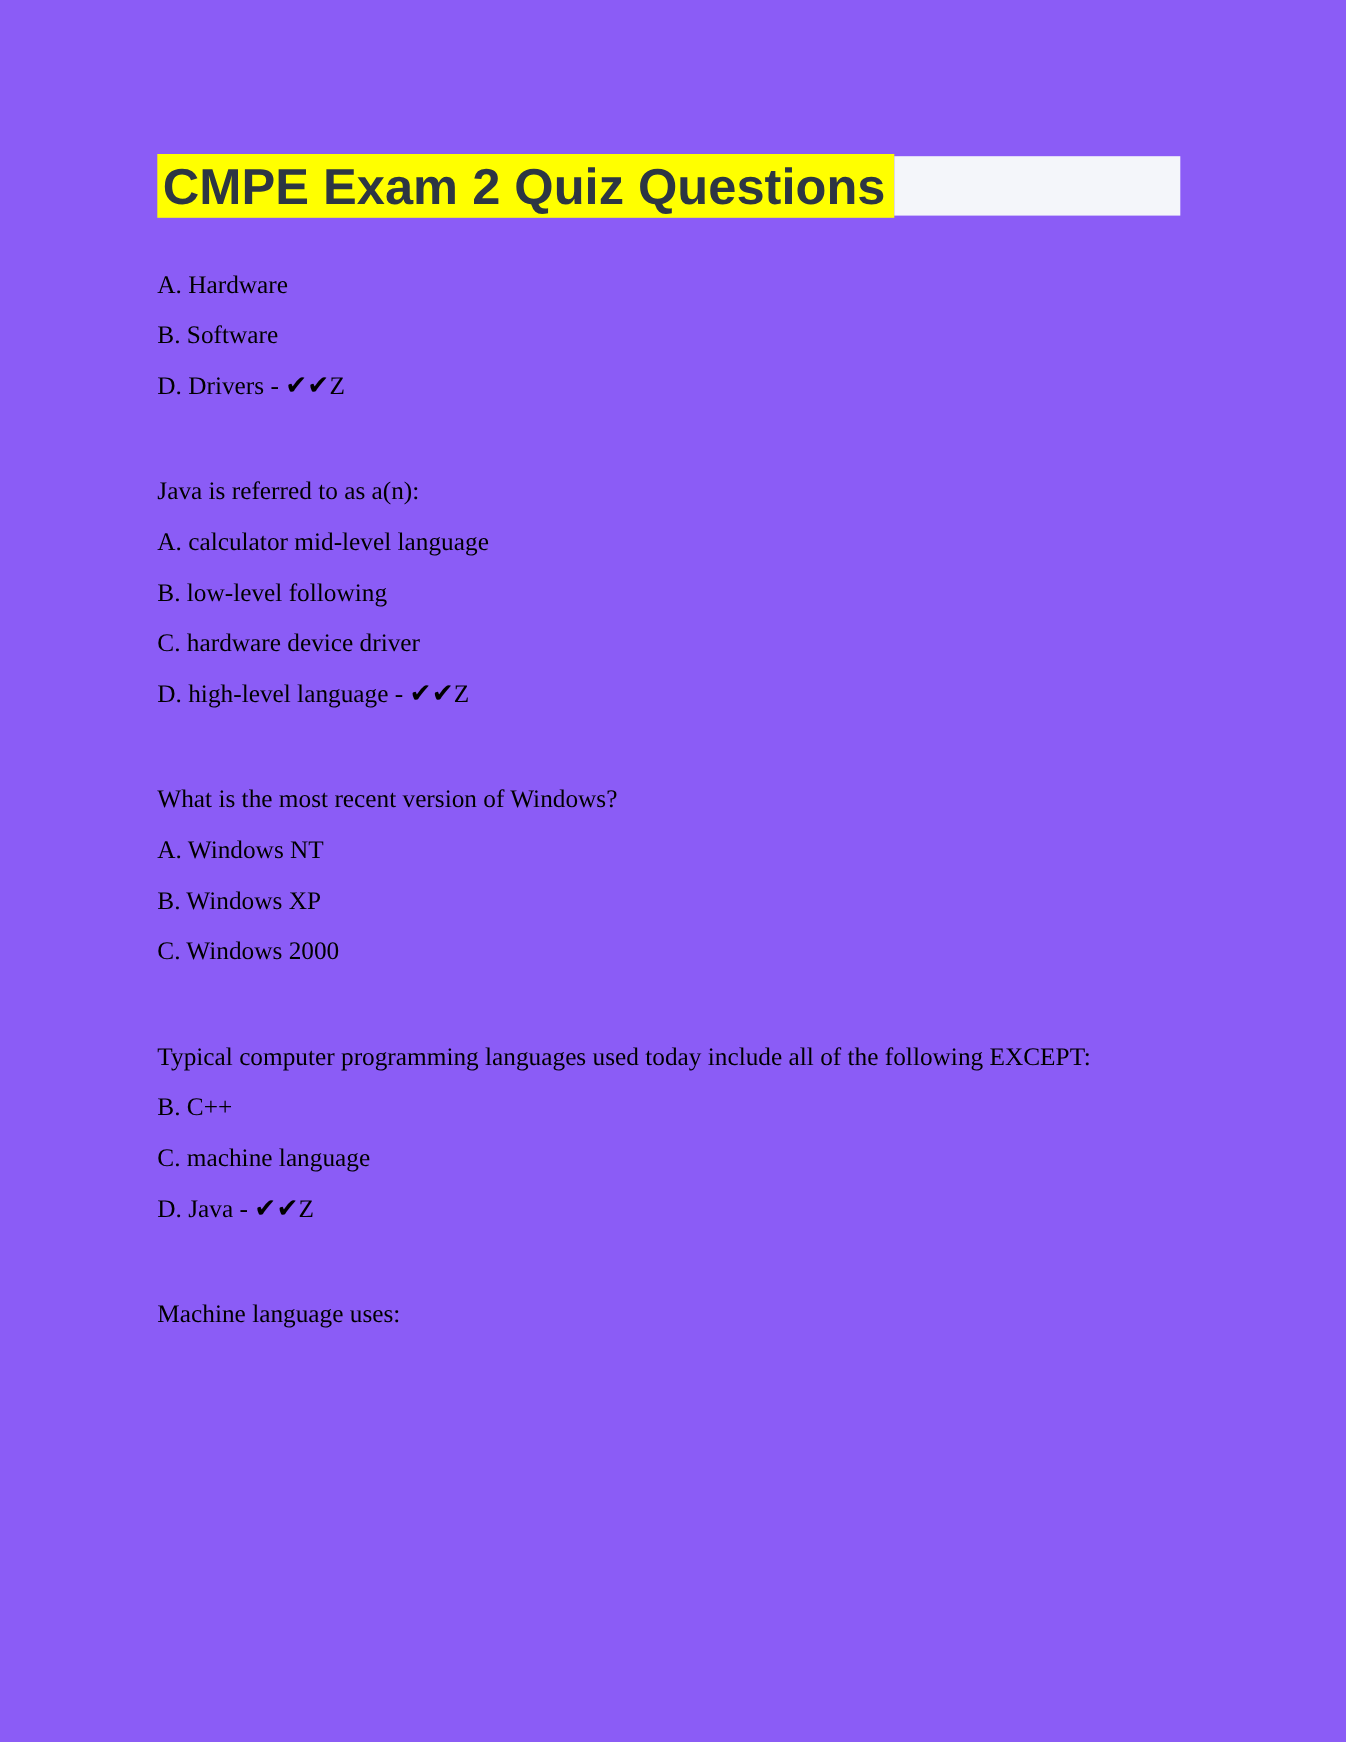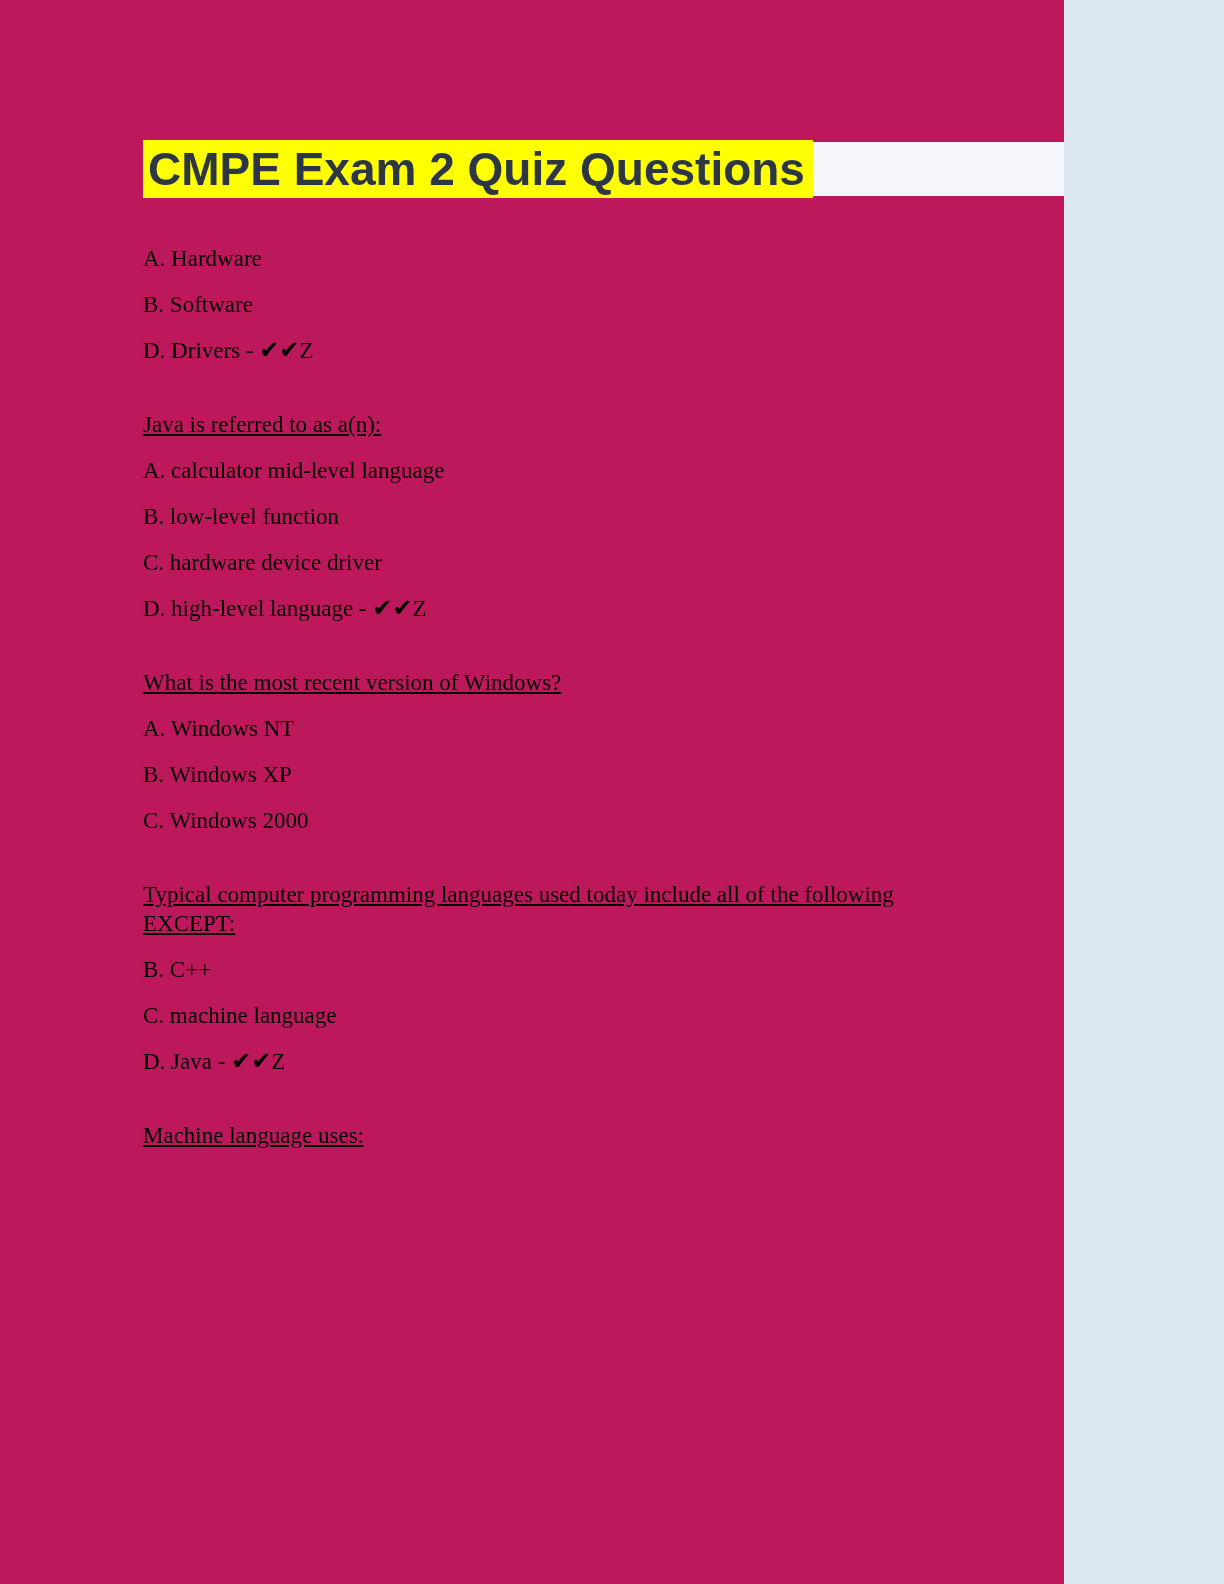--- a/index.html
+++ b/index.html
@@ -2,23 +2,23 @@
 <html><head>
 <meta charset="utf-8">
 <style>
   html, body {
     margin: 0;
     padding: 0;
     background: #dce7f3;
   }
   .page {
     position: relative;
-    width: 1064px;
+    width: 1224px;
     height: 1584px;
-    background: #be185d;
+    background: #8b5cf6;
     box-sizing: border-box;
     padding: 140px 143px 0 143px;
     overflow: hidden;
     font-family: "Liberation Serif", serif;
     color: #000000;
   }
   .title-row {
     display: flex;
     align-items: stretch;
     width: 930px;
@@ -44,22 +44,21 @@
   .prompt, .option {
     font-size: 23px;
     line-height: 29px;
     margin: 0 0 17px 0;
     max-width: 938px;
   }
   .question {
     margin: 0;
   }
   .question + .question .prompt {
-    margin-top: 45px;
-    text-decoration: underline;
+    margin-top: 67px;
   }
   .checks {
     font-family: "DejaVu Sans", sans-serif;
     font-weight: bold;
     font-size: 24px;
     letter-spacing: 0px;
   }
   .suffix {
     font-family: "Liberation Serif", serif;
     font-size: 23px;
@@ -77,21 +76,21 @@
 
   <section class="question">
     <p class="option">A. Hardware</p>
     <p class="option">B. Software</p>
     <p class="option correct"><span>D. Drivers - </span><span class="checks">✔✔</span><span class="suffix">Z</span></p>
   </section>
 
   <section class="question">
     <p class="prompt">Java is referred to as a(n):</p>
     <p class="option">A. calculator mid-level language</p>
-    <p class="option">B. low-level function</p>
+    <p class="option">B. low-level following</p>
     <p class="option">C. hardware device driver</p>
     <p class="option correct"><span>D. high-level language - </span><span class="checks">✔✔</span><span class="suffix">Z</span></p>
   </section>
 
   <section class="question">
     <p class="prompt">What is the most recent version of Windows?</p>
     <p class="option">A. Windows NT</p>
     <p class="option">B. Windows XP</p>
     <p class="option">C. Windows 2000</p>
   </section>

